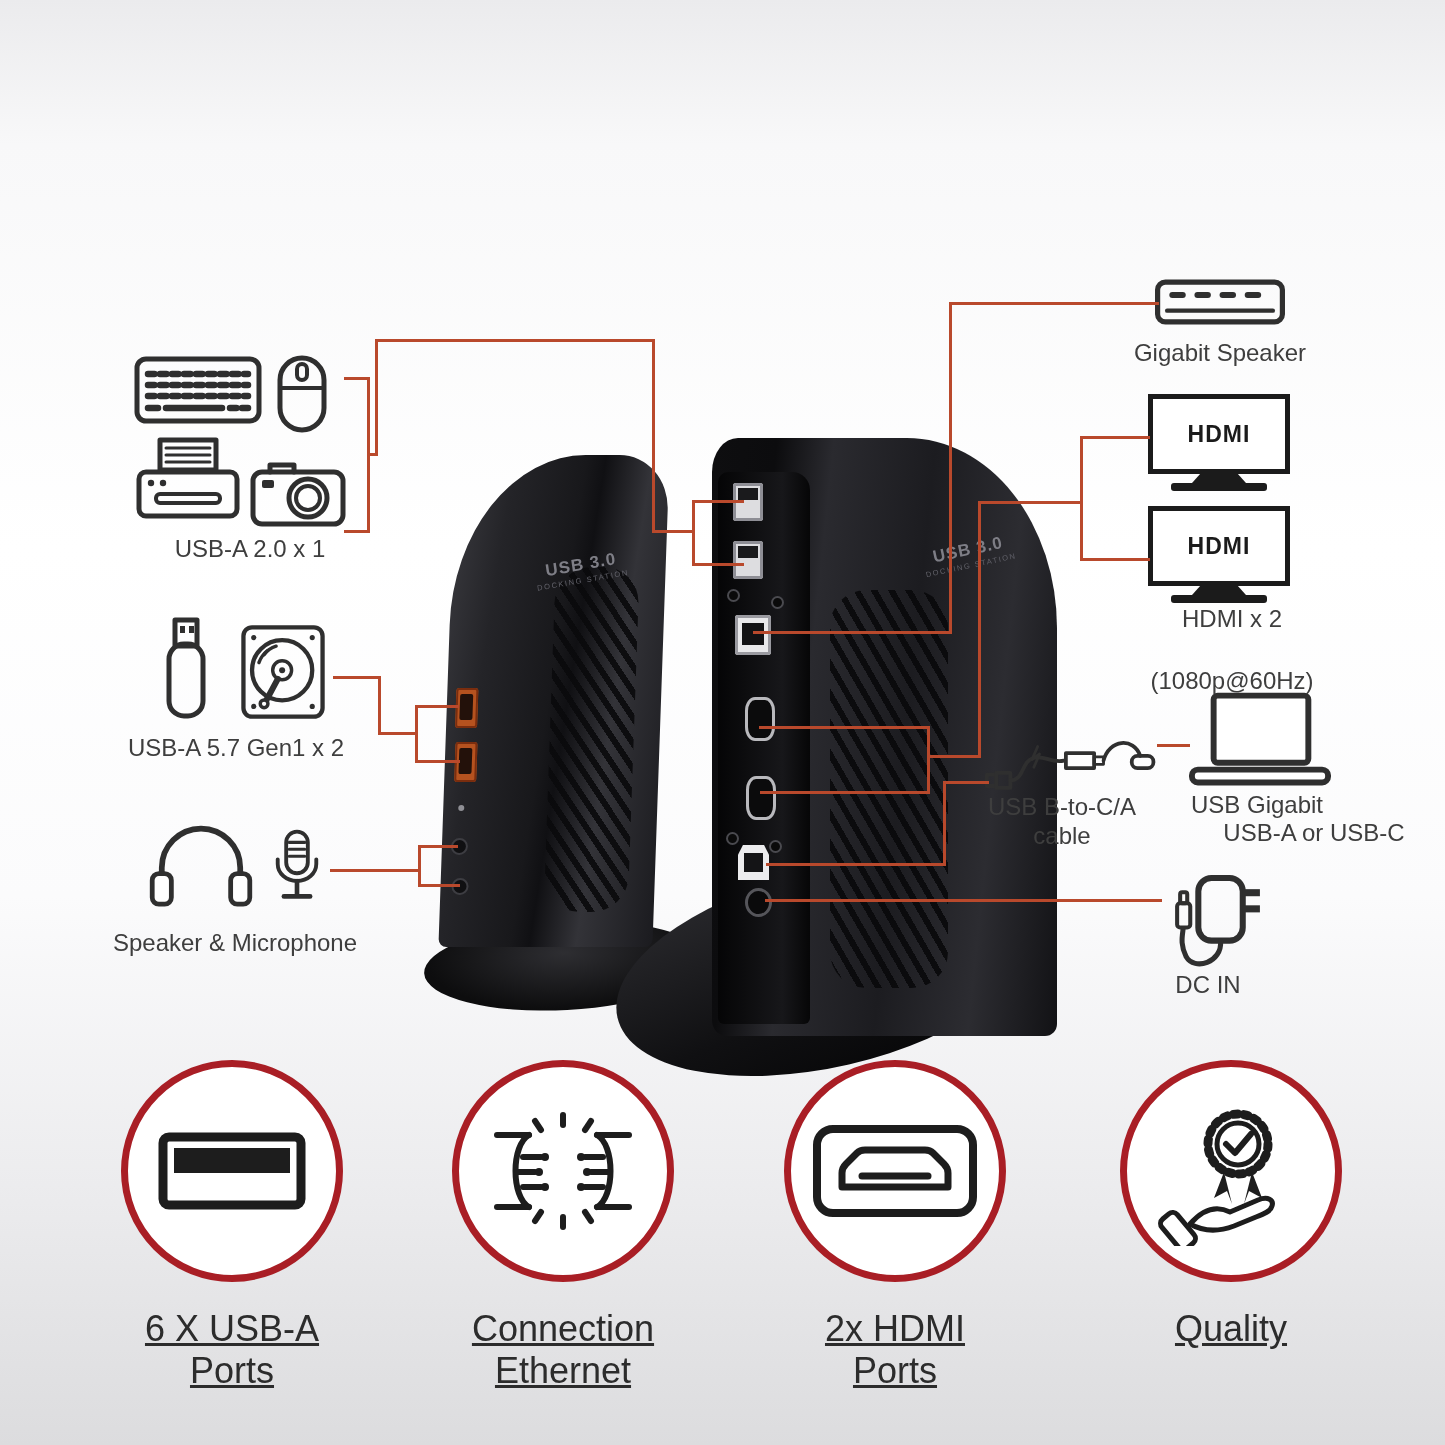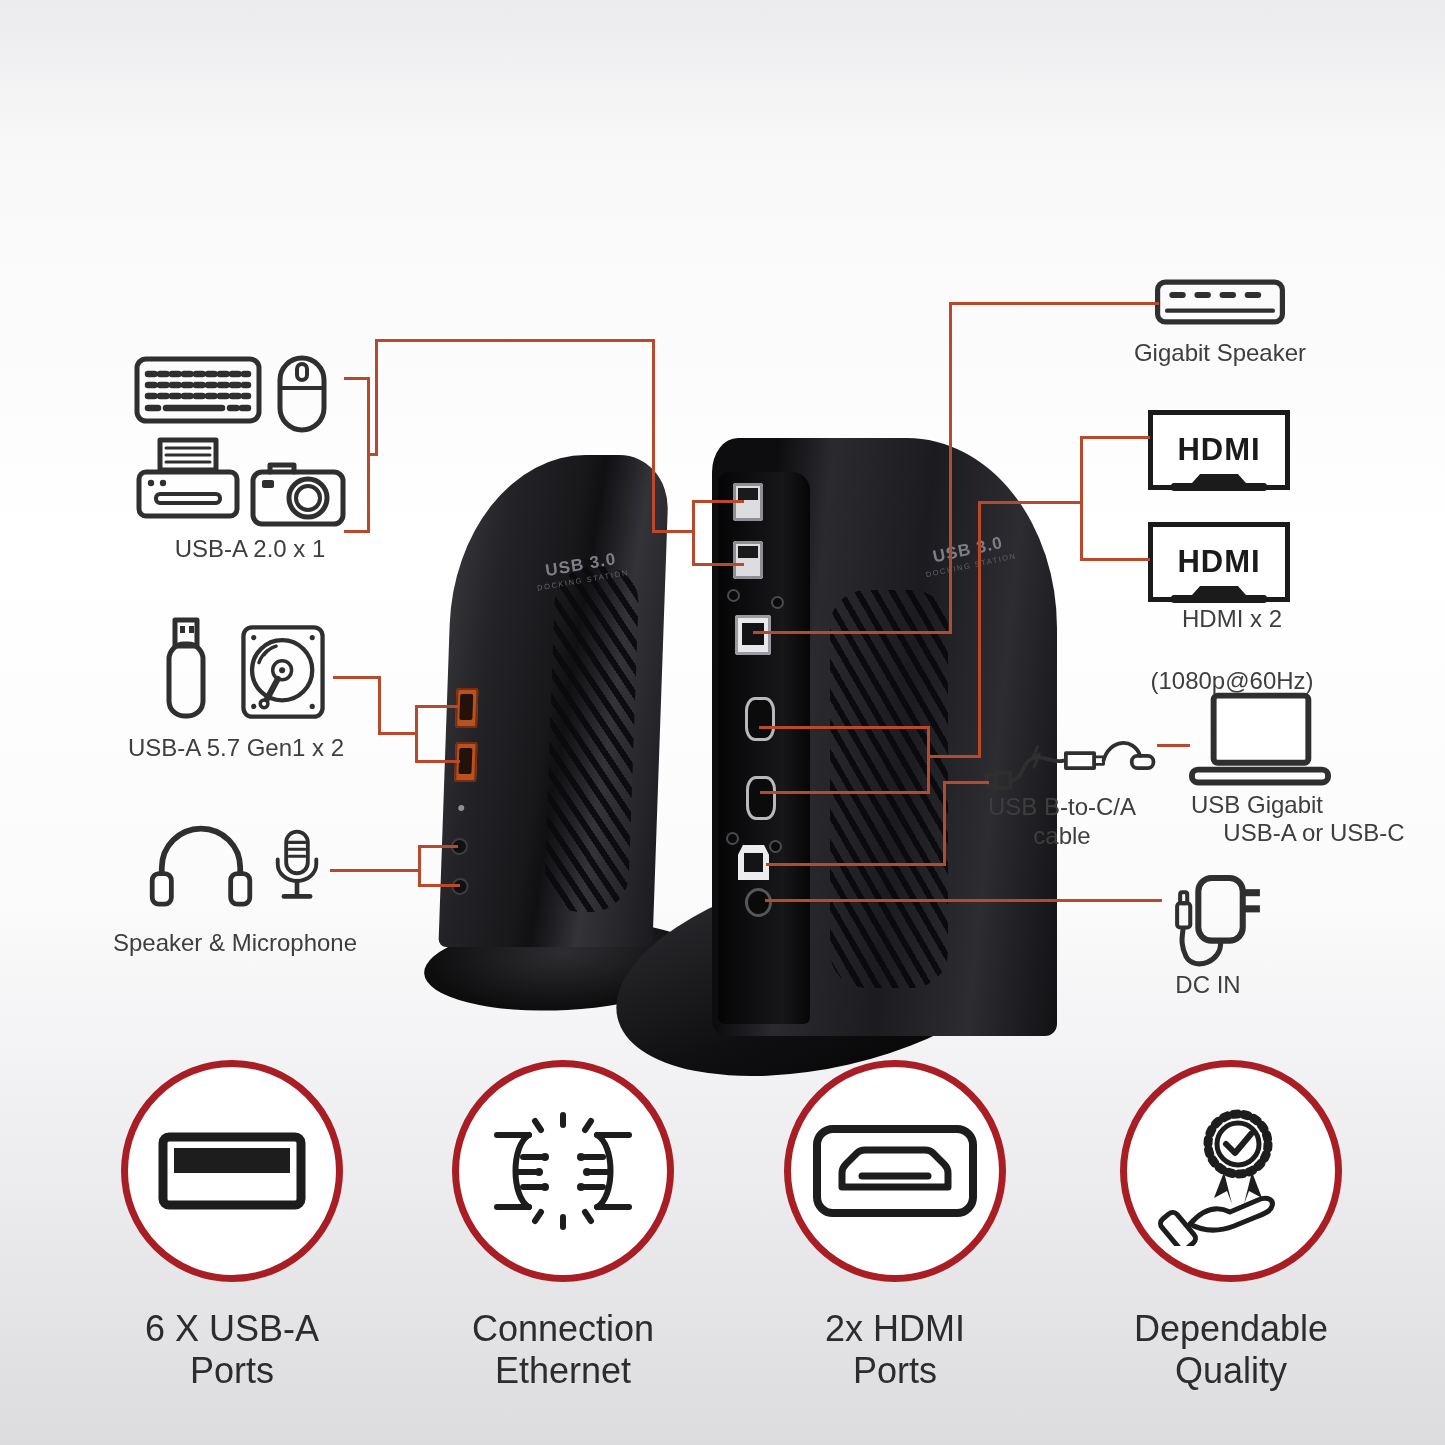--- a/index.html
+++ b/index.html
@@ -10,21 +10,21 @@
   .cl{position:absolute;background:#b9492c;z-index:6;}
   .lbl{position:absolute;color:#3e3e3e;font-size:24px;text-align:center;z-index:7;line-height:29px;}
   .icon{position:absolute;z-index:5;}
   .oicon *{stroke:#2f2f2f;fill:none;stroke-linecap:round;stroke-linejoin:round;}
   .oicon .fill{fill:#2f2f2f;stroke:none;}
   .oicon .wfill{fill:#ffffff;}
   .bicon *{stroke:#1d1d1d;fill:none;stroke-linecap:round;stroke-linejoin:round;}
   .bicon .fill{fill:#1d1d1d;stroke:none;}
   
   .monitor{position:absolute;width:132px;height:70px;border:5px solid #1b1b1b;background:#fff;
-    display:flex;align-items:center;justify-content:center;font-weight:bold;font-size:31px;color:#1b1b1b;letter-spacing:1px;z-index:5;margin-top:16px;}
+    display:flex;align-items:center;justify-content:center;font-weight:bold;font-size:23px;color:#1b1b1b;letter-spacing:1px;z-index:5;}
   .mon-neck{position:absolute;width:54px;height:9px;background:#1b1b1b;clip-path:polygon(15% 0,85% 0,100% 100%,0 100%);z-index:5;}
   .mon-base{position:absolute;width:96px;height:8px;background:#1b1b1b;border-radius:3px;z-index:5;}
   
   .dock-base{position:absolute;z-index:1;}
   .dock-body{position:absolute;z-index:2;}
   .front-body{left:447px;top:455px;width:214px;height:492px;transform:skewX(-2deg);
     border-radius:130px 50px 8px 8px / 170px 55px 8px 8px;
     background:linear-gradient(97deg,#3a3a3f 0%,#242428 22%,#18181b 48%,#101013 55%,#333338 72%,#1b1b1f 100%);}
   .front-base{left:424px;top:922px;width:282px;height:88px;border-radius:50%;transform:rotate(-3deg);
     background:radial-gradient(ellipse at 50% 35%,#2e2e32 0%,#0d0d0e 70%);}
@@ -54,21 +54,21 @@
   .eth-rear:after{content:"";position:absolute;left:7px;top:8px;width:22px;height:22px;background:#121214;}
   .hdmi-rear{position:absolute;width:24px;height:38px;background:#0b0b0c;border:3px solid #b9b9bd;border-radius:10px/14px;}
   .usbb-rear{position:absolute;width:31px;height:35px;background:#ececee;
     clip-path:polygon(0 28%,16% 0,84% 0,100% 28%,100% 100%,0 100%);}
   .usbb-rear:after{content:"";position:absolute;left:6px;top:8px;width:19px;height:19px;background:#141416;}
   .dc-rear{position:absolute;width:21px;height:23px;border-radius:50%;background:#0a0a0b;border:3px solid #55555a;}
   .screw{position:absolute;width:9px;height:9px;border-radius:50%;background:#0a0a0a;border:2px solid #4a4a4f;}
   
   .badge{position:absolute;width:208px;height:208px;border-radius:50%;border:7px solid #a91e25;background:#fff;
     display:flex;align-items:center;justify-content:center;z-index:5;}
-  .flabel{position:absolute;width:300px;text-align:center;font-size:36px;color:#2c2c2c;line-height:42px;z-index:7;}
+  .flabel{position:absolute;width:300px;text-align:center;font-size:36px;color:#2c2c2c;line-height:42px;z-index:7;text-decoration:underline;}
 </style>
 </head>
 <body>
 
 <div class="canvas">
 
 
   <svg class="icon oicon" style="left:134px;top:356px" width="128" height="70" viewBox="0 0 128 70">
     <g stroke-width="5">
       <rect x="3" y="3" width="122" height="62" rx="9"></rect>
@@ -374,17 +374,16 @@
   </div>
   <div class="flabel" style="left:413px;top:1308px">
     <div>Connection</div>
     <div>Ethernet</div>
   </div>
   <div class="flabel" style="left:745px;top:1308px">
     <div>2x HDMI</div>
     <div>Ports</div>
   </div>
   <div class="flabel" style="left:1081px;top:1308px">
-    <div>Dependable</div>
     <div>Quality</div>
   </div>
 
 </div>
 
 </body></html>

